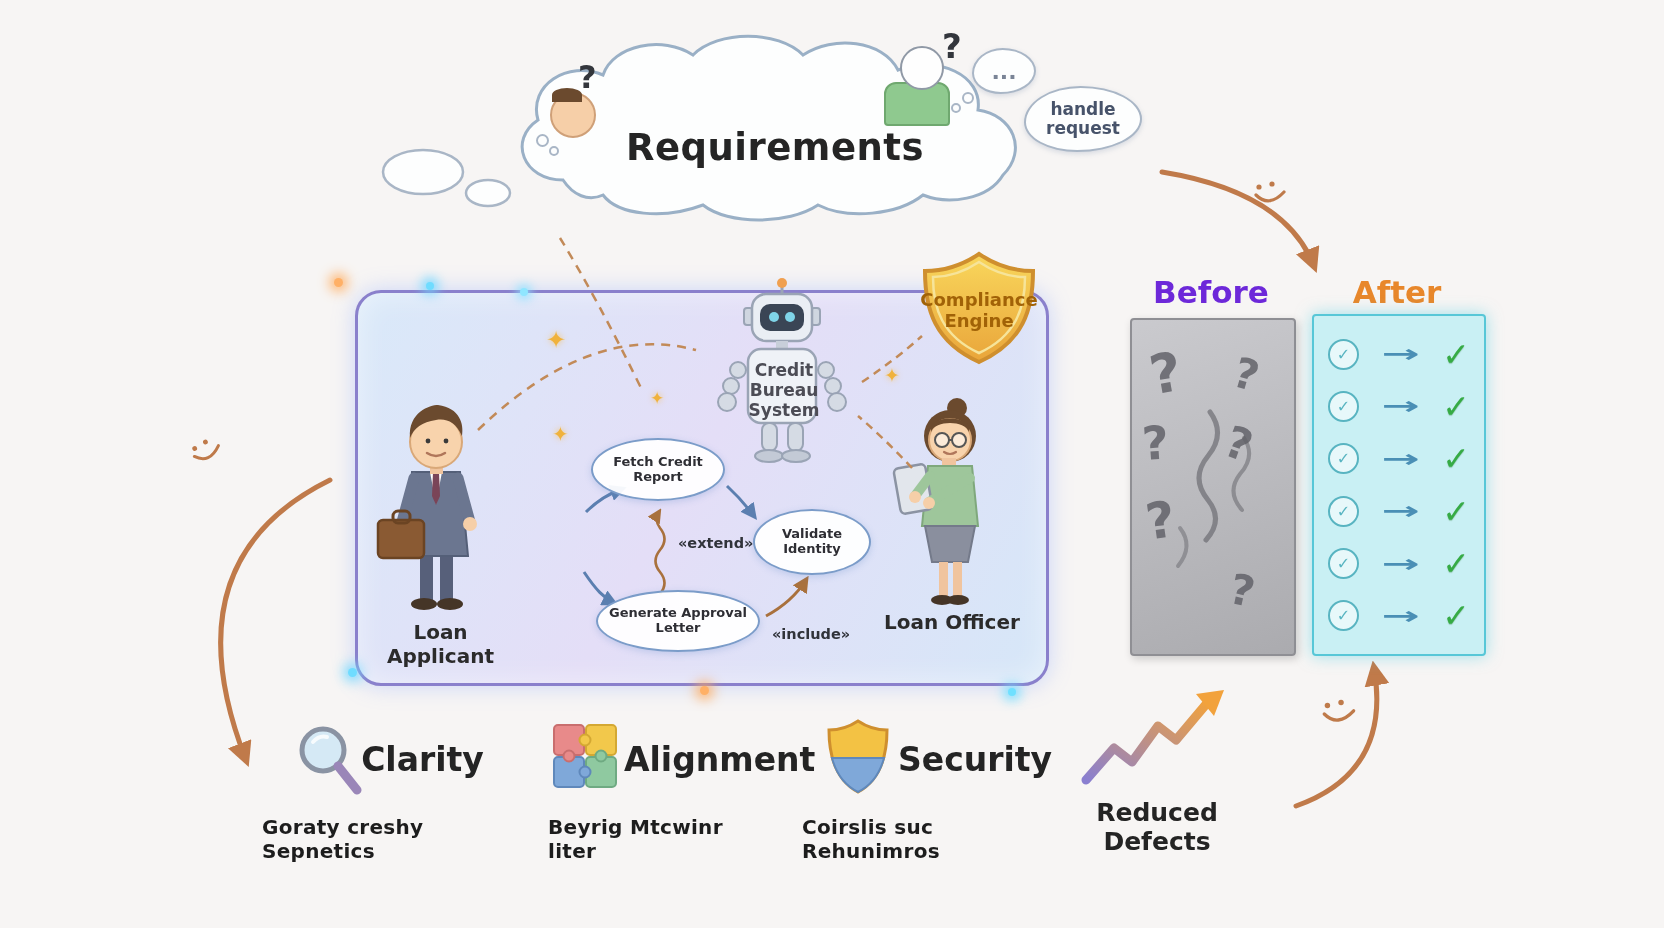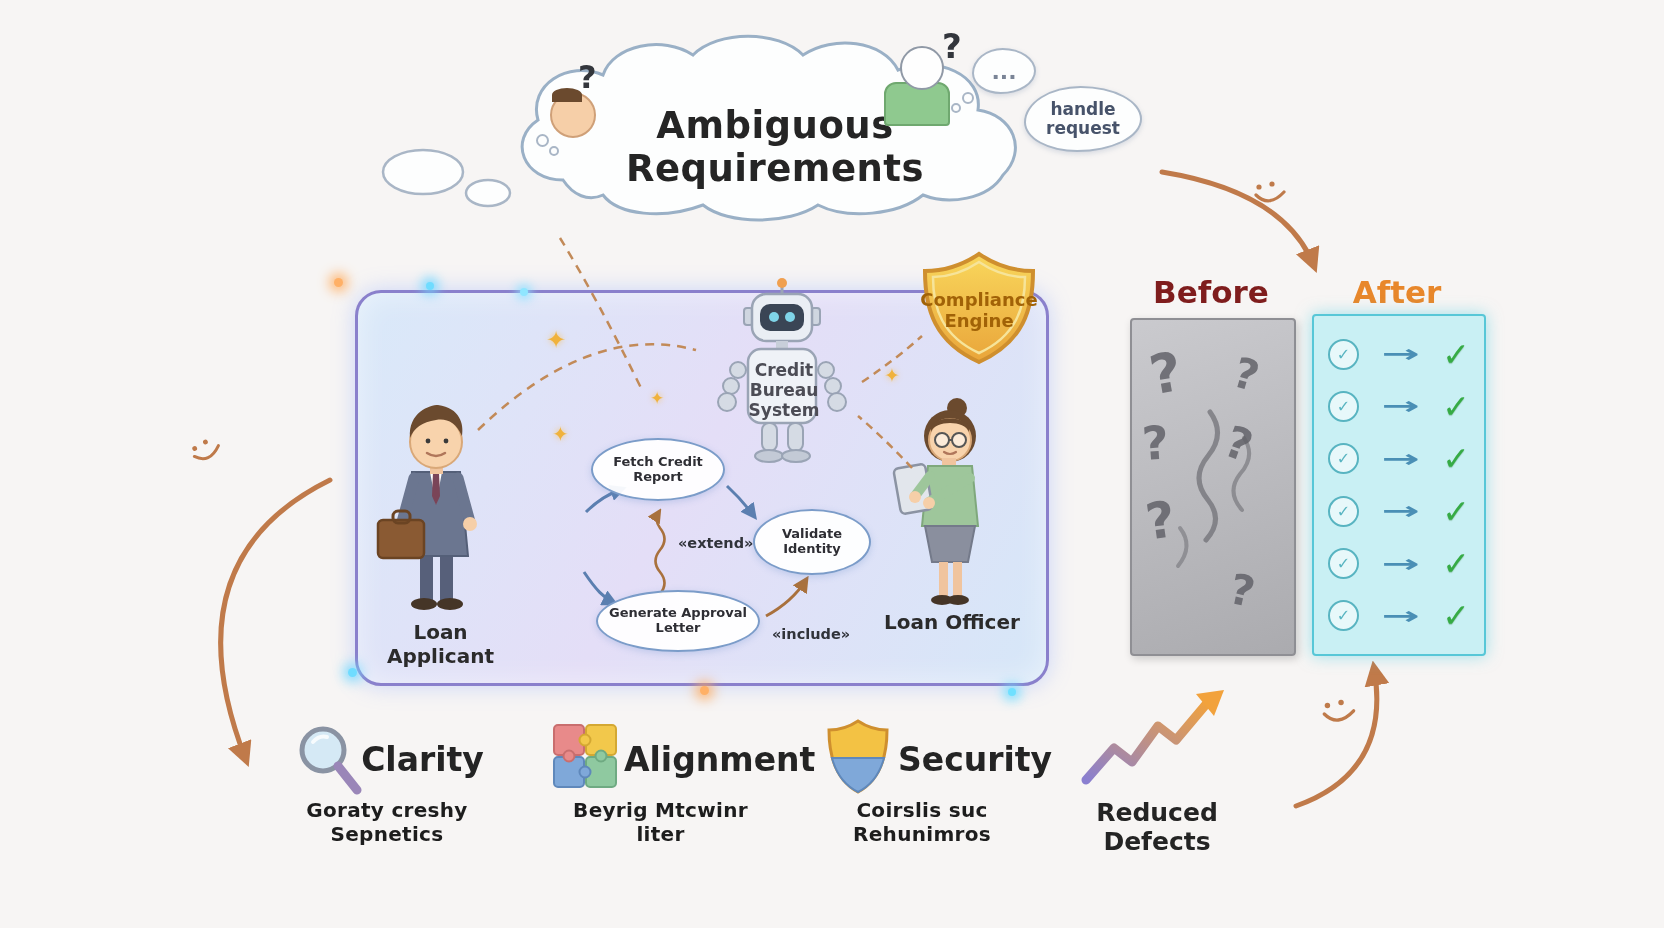--- a/index.html
+++ b/index.html
@@ -42,35 +42,34 @@
               display:flex;flex-direction:column;justify-content:space-between;}
   .after-row{display:flex;align-items:center;justify-content:space-between;height:44px;}
   .chk-left{width:27px;height:27px;border:2.5px solid #58b4c1;border-radius:50%;
             color:#58b4c1;font-size:16px;font-weight:bold;display:flex;align-items:center;justify-content:center;
             background:rgba(255,255,255,.55);}
   .row-arrow{color:#4a8fb5;font-size:24px;font-weight:bold;transform:scaleX(1.9);flex:1;text-align:center;}
   .chk-right{color:#36ab45;font-size:33px;font-weight:bold;text-shadow:0 1px 1px rgba(30,120,40,.35);}
 
   
   .benefit-label{font-weight:bold;font-size:33px;color:#242424;text-align:center;}
-  .benefit-sub{font-weight:bold;font-size:20px;color:#1d1d1d;text-align:center;letter-spacing:.3px;}
+  .benefit-sub{font-weight:bold;font-size:20px;color:#1d1d1d;text-align:left;letter-spacing:.3px;margin-top:17px;}
 </style>
 </head>
 <body>
 
 <div class="canvas">
 
   <svg class="abs" style="left:468px;top:28px;" width="600" height="205" viewBox="0 0 600 205">
     <path d="M95,152 C55,152 40,112 70,92 C60,57 100,32 135,47 C145,17 195,7 225,27
              C250,2 310,2 335,27 C365,7 415,12 430,42 C470,27 515,47 510,82
              C545,87 560,122 535,147 C520,172 480,177 455,167 C430,187 380,192 350,177
              C320,197 260,197 235,177 C195,192 150,187 135,167 C120,174 105,167 95,152 Z" fill="#fdfefe" stroke="#9ab0c6" stroke-width="3"></path>
   </svg>
   <div class="abs ctr cloud-title" style="left:575px;top:100px;width:400px;height:96px;flex-direction:column;">
-    <span>Ambiguous</span>
     <span>Requirements</span>
   </div>
 
   <svg class="abs" style="left:378px;top:142px;" width="90" height="56" viewBox="0 0 90 56">
     <ellipse cx="45" cy="30" rx="40" ry="22" fill="#fdfefe" stroke="#a9b6c6" stroke-width="2.5"></ellipse>
   </svg>
   <svg class="abs" style="left:462px;top:176px;" width="52" height="34" viewBox="0 0 52 34">
     <ellipse cx="26" cy="17" rx="22" ry="13" fill="#fdfefe" stroke="#a9b6c6" stroke-width="2.5"></ellipse>
   </svg>
 
@@ -228,21 +227,21 @@
     <polygon points="1196,694 1224,690 1214,716" fill="#f2a23c"></polygon>
   </svg>
 
   <div class="abs ctr usecase" style="left:591px;top:438px;width:134px;height:63px;">Fetch Credit Report</div>
   <div class="abs ctr usecase" style="left:753px;top:509px;width:118px;height:66px;">Validate Identity</div>
   <div class="abs ctr usecase" style="left:596px;top:590px;width:164px;height:62px;">Generate Approval Letter</div>
 
   <div class="abs stereo" style="left:678px;top:535px;">«extend»</div>
   <div class="abs stereo" style="left:772px;top:626px;">«include»</div>
 
-  <div class="abs cmp-head" style="left:1130px;top:274px;width:162px;color:#7f1d1d;">Before</div>
+  <div class="abs cmp-head" style="left:1130px;top:274px;width:162px;color:#6d28d9;">Before</div>
   <div class="abs cmp-head" style="left:1312px;top:274px;width:170px;color:#e8872b;">After</div>
 
   <div class="abs before-panel" style="left:1130px;top:318px;width:162px;height:334px;">
     <span class="before-q" style="left:18px;top:22px;font-size:54px;transform:rotate(-10deg);">?</span>
     <span class="before-q" style="left:102px;top:30px;font-size:42px;transform:rotate(16deg);">?</span>
     <span class="before-q" style="left:10px;top:96px;font-size:46px;transform:rotate(-4deg);">?</span>
     <span class="before-q" style="left:94px;top:98px;font-size:44px;transform:rotate(20deg);">?</span>
     <span class="before-q" style="left:14px;top:172px;font-size:50px;transform:rotate(-8deg);">?</span>
     <span class="before-q" style="left:98px;top:246px;font-size:42px;transform:rotate(12deg);">?</span>
     <svg width="162" height="334" viewBox="0 0 162 334" style="position:absolute;left:0;top:0;">

